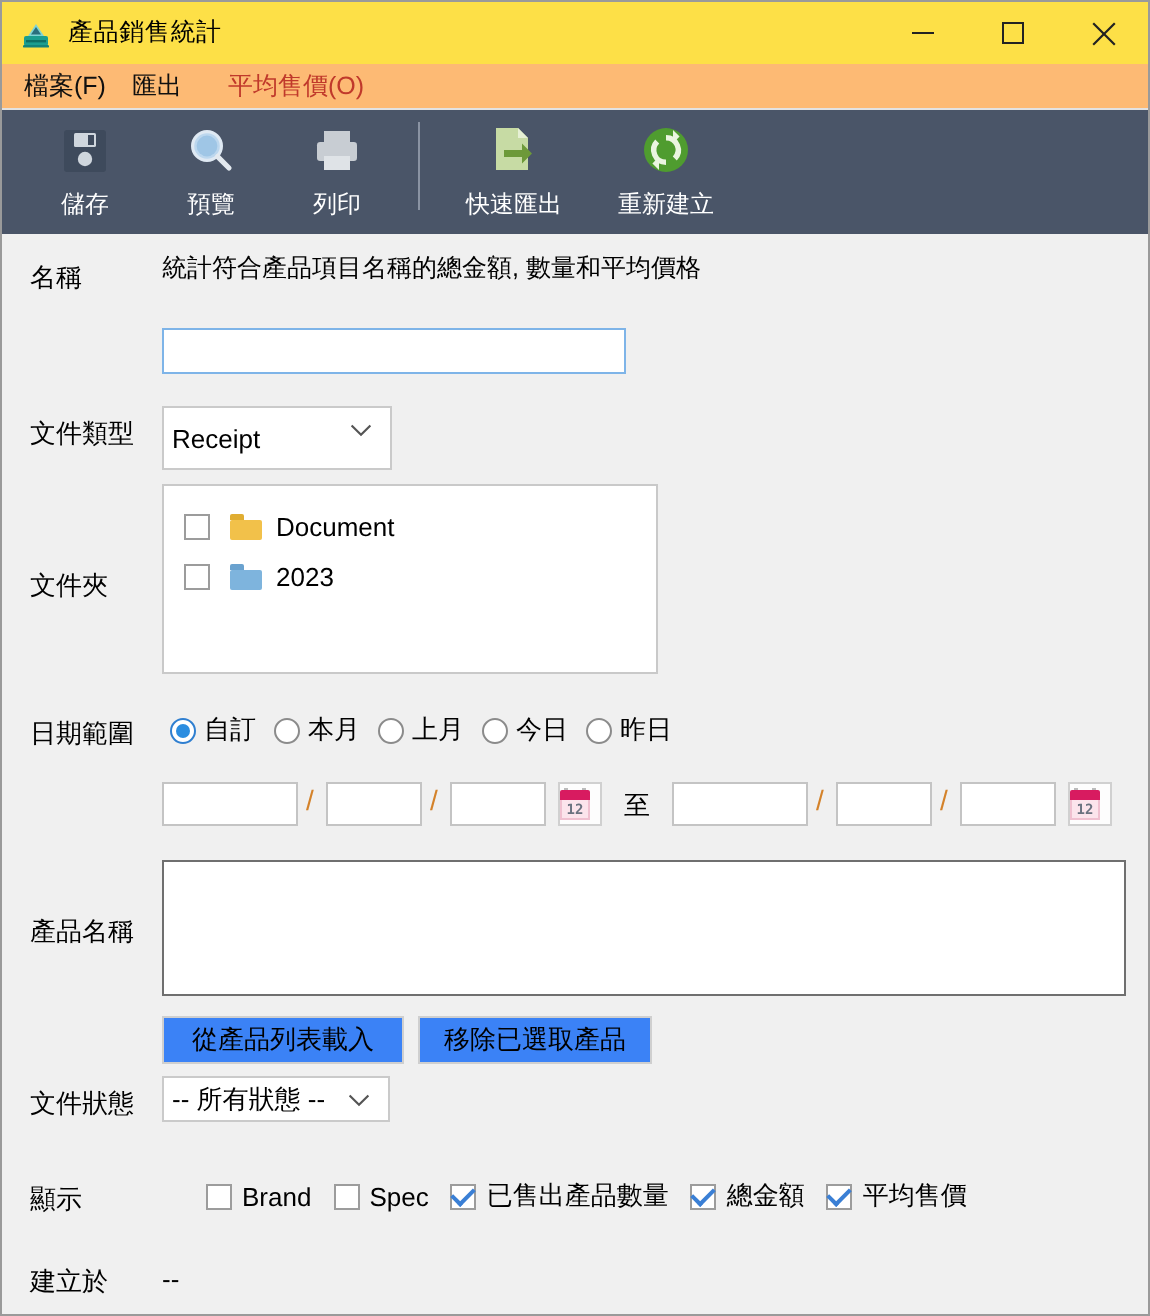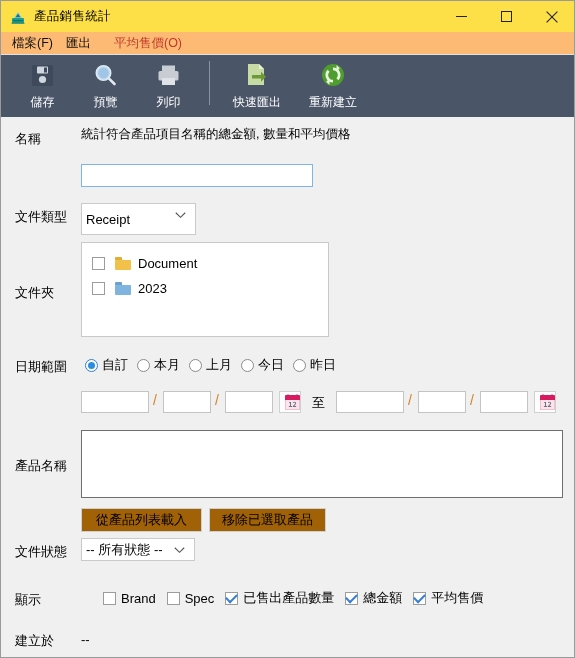--- a/index.html
+++ b/index.html
@@ -251,21 +251,21 @@
   }
   .rd-label { font-size: 13px; margin-left: 4px; white-space: nowrap; }
 
   .slash { position: absolute; color: #d4822a; font-size: 14px; }
   .cal-btn {
     position: absolute;
     width: 22px; height: 22px;
     border: 1px solid #d0d0d0;
     background: #fdfdfd;
     box-sizing: border-box;
-    display: flex; align-items: center; justify-content: flex-end;
+    display: flex; align-items: center; justify-content: flex-start;
   }
   .cal-ico { width: 15px; height: 15px; position: relative; }
   .cal-ico .top { position:absolute; left:0; top:0; width:15px; height:5px; background:#d81b60; border-radius:1px 1px 0 0;}
   .cal-ico .bot { position:absolute; left:0; top:5px; width:15px; height:10px; background:#fce4ec; border:1px solid #f0c0d0; border-top:none; box-sizing:border-box;}
   .cal-ico .num { position:absolute; left:0; top:5px; width:15px; height:10px; font-size:7px; font-weight:bold; color:#6b7280; display:flex; align-items:center; justify-content:center; font-family:"DejaVu Sans Mono", monospace; }
   .cal-ico .r1 { position:absolute; left:2px; top:-1px; width:2px; height:3px; background:#bbb; }
   .cal-ico .r2 { position:absolute; left:11px; top:-1px; width:2px; height:3px; background:#bbb; }
 
   .zhi { position: absolute; font-size: 13px; }
 
@@ -279,21 +279,21 @@
     padding: 3px 5px;
     resize: none;
     outline: none;
   }
   button.btn {
     position: absolute;
     font-family: "Liberation Sans", sans-serif;
     font-size: 13px;
     box-sizing: border-box;
     border: 1px solid #cfcfcf;
-    background: #a16207;
+    background: #3b82f6;
     color: #000;
     padding: 0 10px;
     height: 24px;
   }
   .chk-row { position: absolute; display: flex; align-items: center; }
   .chk { display: flex; align-items: center; margin-right: 11px; }
   .chk .cbx { border-color: #9c9c9c; }
   .chk-label { font-size: 13px; margin-left: 5px; white-space: nowrap; }
   .muted { color: #000; }
 </style>

